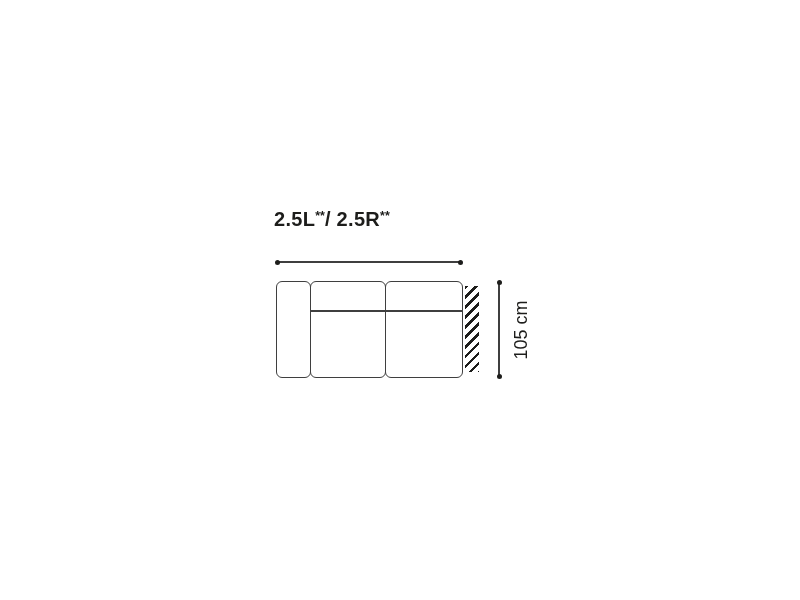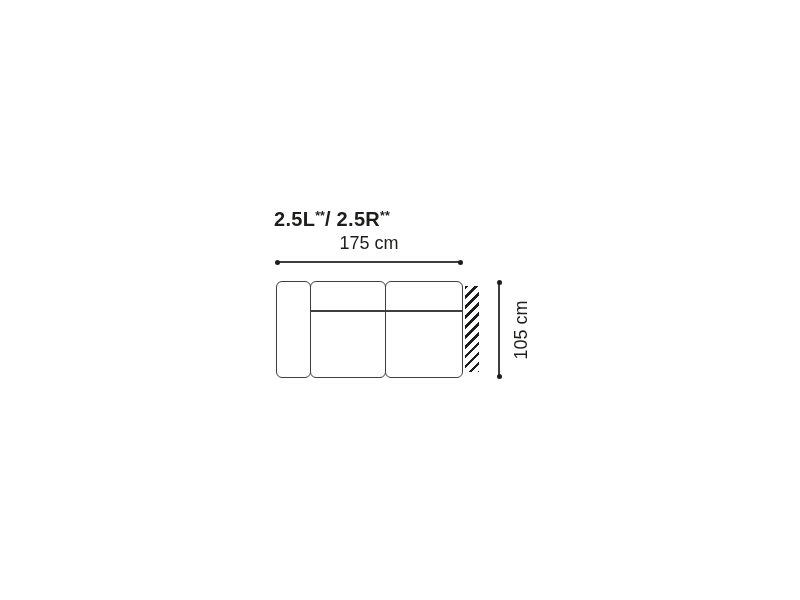--- a/index.html
+++ b/index.html
@@ -126,21 +126,20 @@
     white-space: nowrap;
   }
 </style>
 </head>
 <body>
 
 <div class="stage">
 
   <h2 class="title"><span>2.5L</span><sup>**</sup><span>/ </span><span>2.5R</span><sup>**</sup></h2>
 
-  <div class="dim-h-label">175 cm</div>
 
   <div class="dim-h-line">
     <span class="dot dot-l"></span>
     <span class="dot dot-r"></span>
   </div>
 
   <div class="sofa">
     <div class="module armrest"></div>
     <div class="module mid">
       <div class="backrest-line"></div>

